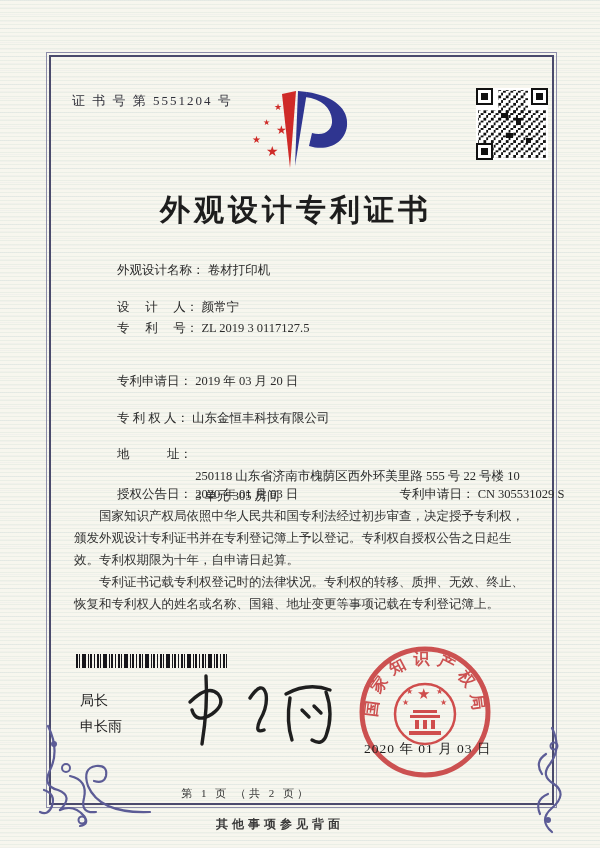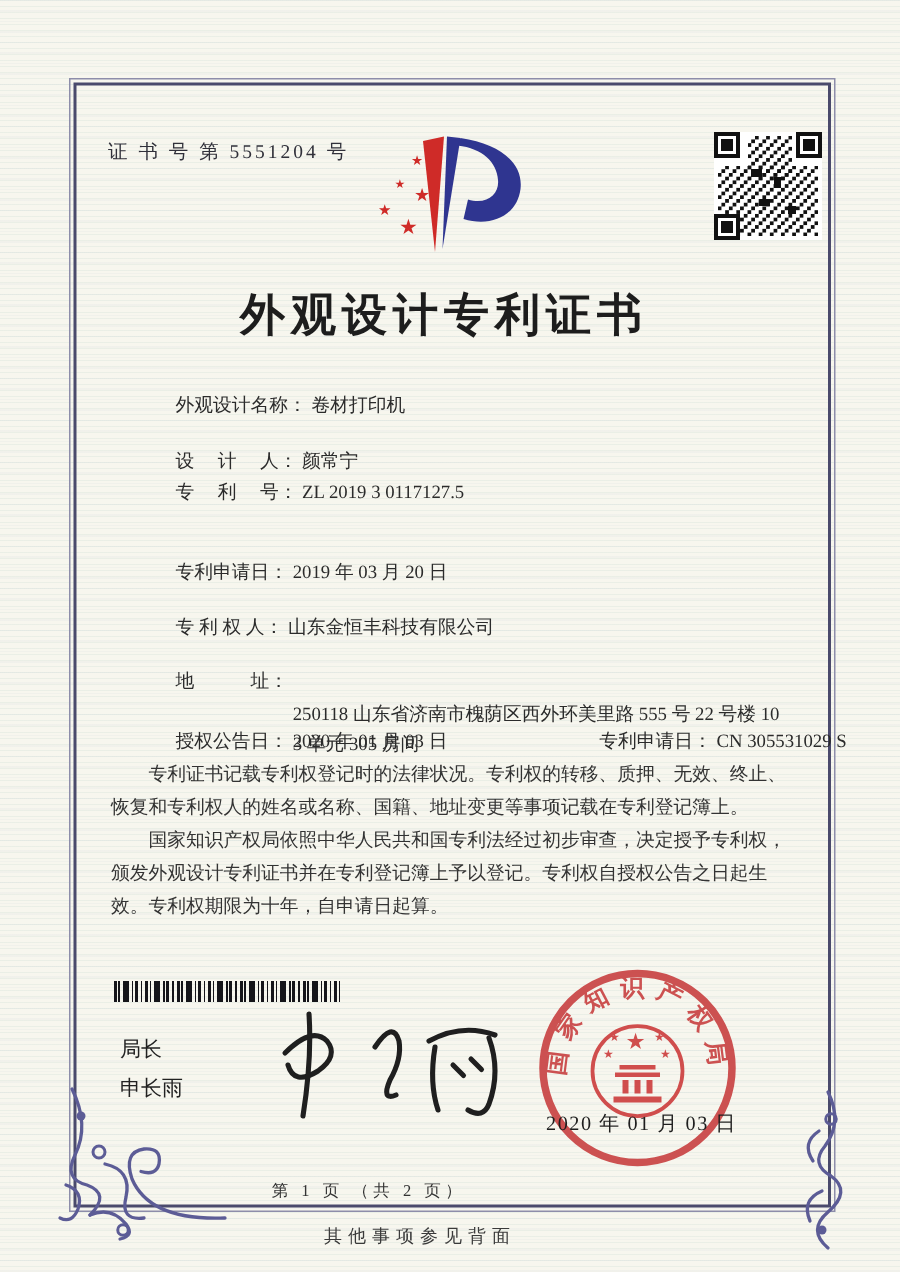--- a/index.html
+++ b/index.html
@@ -31,21 +31,21 @@
       repeating-linear-gradient(90deg,#15151a 0 1px,transparent 1px 3px),
       repeating-linear-gradient(90deg,#15151a 0 2px,transparent 2px 7px);
   }
   .director{position:absolute;left:80px;top:688px;font-size:14px;line-height:26px;color:#222;}
   .signature{position:absolute;left:168px;top:668px;width:180px;height:88px;}
   .seal{position:absolute;left:355px;top:642px;width:140px;height:140px;opacity:.92;}
   .seal-date{position:absolute;left:364px;top:740px;font-size:13.5px;letter-spacing:1px;color:#1e1e1e;z-index:3;}
   .page-num{position:absolute;left:0;top:786px;width:492px;text-align:center;
             font-size:11px;letter-spacing:3px;color:#333;}
   .back-note{position:absolute;left:0;top:816px;width:560px;text-align:center;
-             font-size:12px;letter-spacing:4px;color:#3a3a3a;}
+             font-size:12px;letter-spacing:4px;color:#3a3a3a;font-weight:bold;}
   .flourish{position:absolute;z-index:2;}
   .fl-left{left:30px;top:720px;width:126px;height:112px;}
   .fl-right{left:524px;top:724px;width:48px;height:112px;}
 </style>
 </head>
 <body>
 
 <div class="page">
 
   <div class="frame">
@@ -122,22 +122,22 @@
     <div class="f-row" style="top:228px">
       <span class="f-label">授权公告日：</span>
       <span class="f-value">2020 年 01 月 03 日</span>
       <span style="display:inline-block;width:52px"></span>
       <span class="f-label">专利申请日：</span>
       <span class="f-value">CN 305531029 S</span>
     </div>
   </div>
 
   <div class="paras">
+    <p>国家知识产权局依照中华人民共和国专利法经过初步审查，决定授予专利权，颁发外观设计专利证书并在专利登记簿上予以登记。专利权自授权公告之日起生效。专利权期限为十年，自申请日起算。</p>
     <p>专利证书记载专利权登记时的法律状况。专利权的转移、质押、无效、终止、恢复和专利权人的姓名或名称、国籍、地址变更等事项记载在专利登记簿上。</p>
-    <p>国家知识产权局依照中华人民共和国专利法经过初步审查，决定授予专利权，颁发外观设计专利证书并在专利登记簿上予以登记。专利权自授权公告之日起生效。专利权期限为十年，自申请日起算。</p>
   </div>
 
   <div class="barcode"></div>
 
   <div class="director">
     <div>局长</div>
     <div>申长雨</div>
   </div>
 
   <svg class="signature" viewBox="0 0 180 88">

